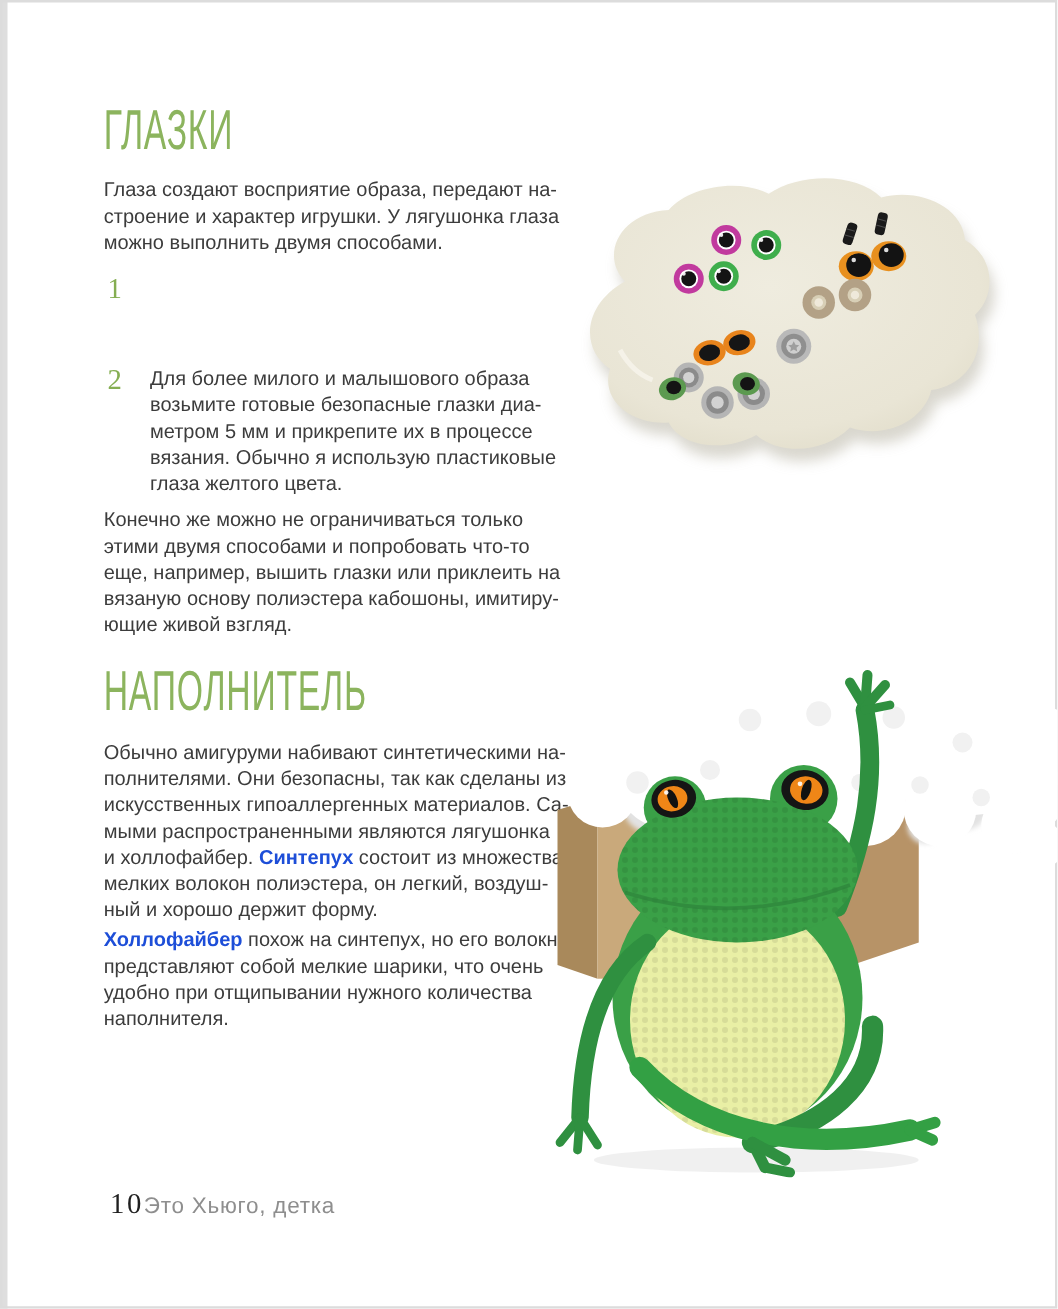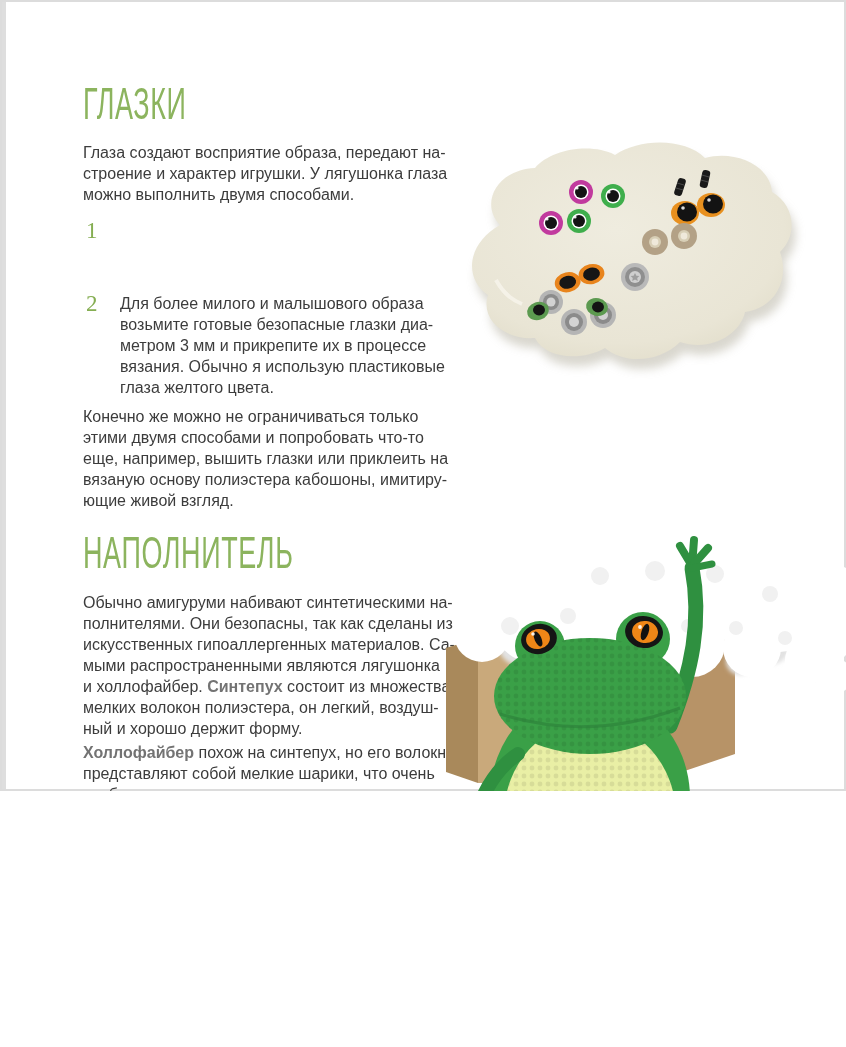--- a/index.html
+++ b/index.html
@@ -1,30 +1,30 @@
 <!DOCTYPE html>
 <html><head>
 <meta charset="utf-8">
 <style>
   html,body{margin:0;padding:0;background:#ffffff;}
   .page{
-    position:relative;width:846px;height:791px;background:#ffffff;overflow:hidden;
+    position:relative;width:846px;height:1047px;background:#ffffff;overflow:hidden;
     box-shadow: inset 0 0 0 2px #dcdcdc, inset 6px 0 0 #dedede;
     font-family:"Liberation Sans",sans-serif;
   }
   .heading{
     position:absolute;color:#8cb45e;font-family:"Liberation Sans",sans-serif;
     font-size:45px;font-weight:400;letter-spacing:1px;white-space:nowrap;
     transform:scaleX(0.60);transform-origin:0 50%;
   }
   .body-text{
     position:absolute;font-size:16px;line-height:21px;color:#3c3c3c;
     white-space:pre;margin:0;font-family:"Liberation Sans",sans-serif;
   }
-  .body-text b{color:#737373;}
+  .body-text b{color:#1d4ed8;}
   .list-num{
     position:absolute;font-family:"Liberation Serif",serif;
     font-size:23px;color:#85ae52;line-height:23px;
   }
   .footer{
     position:absolute;left:88px;top:950px;display:flex;align-items:baseline;
   }
   .page-num{
     font-family:"Liberation Serif",serif;font-size:23px;color:#1f1f1f;letter-spacing:2px;
   }
@@ -42,21 +42,21 @@
 
   <p class="body-text" style="left:83px;top:142px;">Глаза создают восприятие образа, передают на-
 строение и характер игрушки. У лягушонка глаза
 можно выполнить двумя способами.</p>
 
   <div class="list-num" style="left:86px;top:219px;">1</div>
 
   <div class="list-num" style="left:86px;top:292px;">2</div>
   <p class="body-text" style="left:120px;top:293px;">Для более милого и малышового образа
 возьмите готовые безопасные глазки диа-
-метром 3 мм и прикрепите их в процессе
+метром 5 мм и прикрепите их в процессе
 вязания. Обычно я использую пластиковые
 глаза желтого цвета.</p>
 
   <p class="body-text" style="left:83px;top:406px;">Конечно же можно не ограничиваться только
 этими двумя способами и попробовать что-то
 еще, например, вышить глазки или приклеить на
 вязаную основу полиэстера кабошоны, имитиру-
 ющие живой взгляд.</p>
 
   <div class="heading" style="left:83px;top:527px;">НАПОЛНИТЕЛЬ</div>

